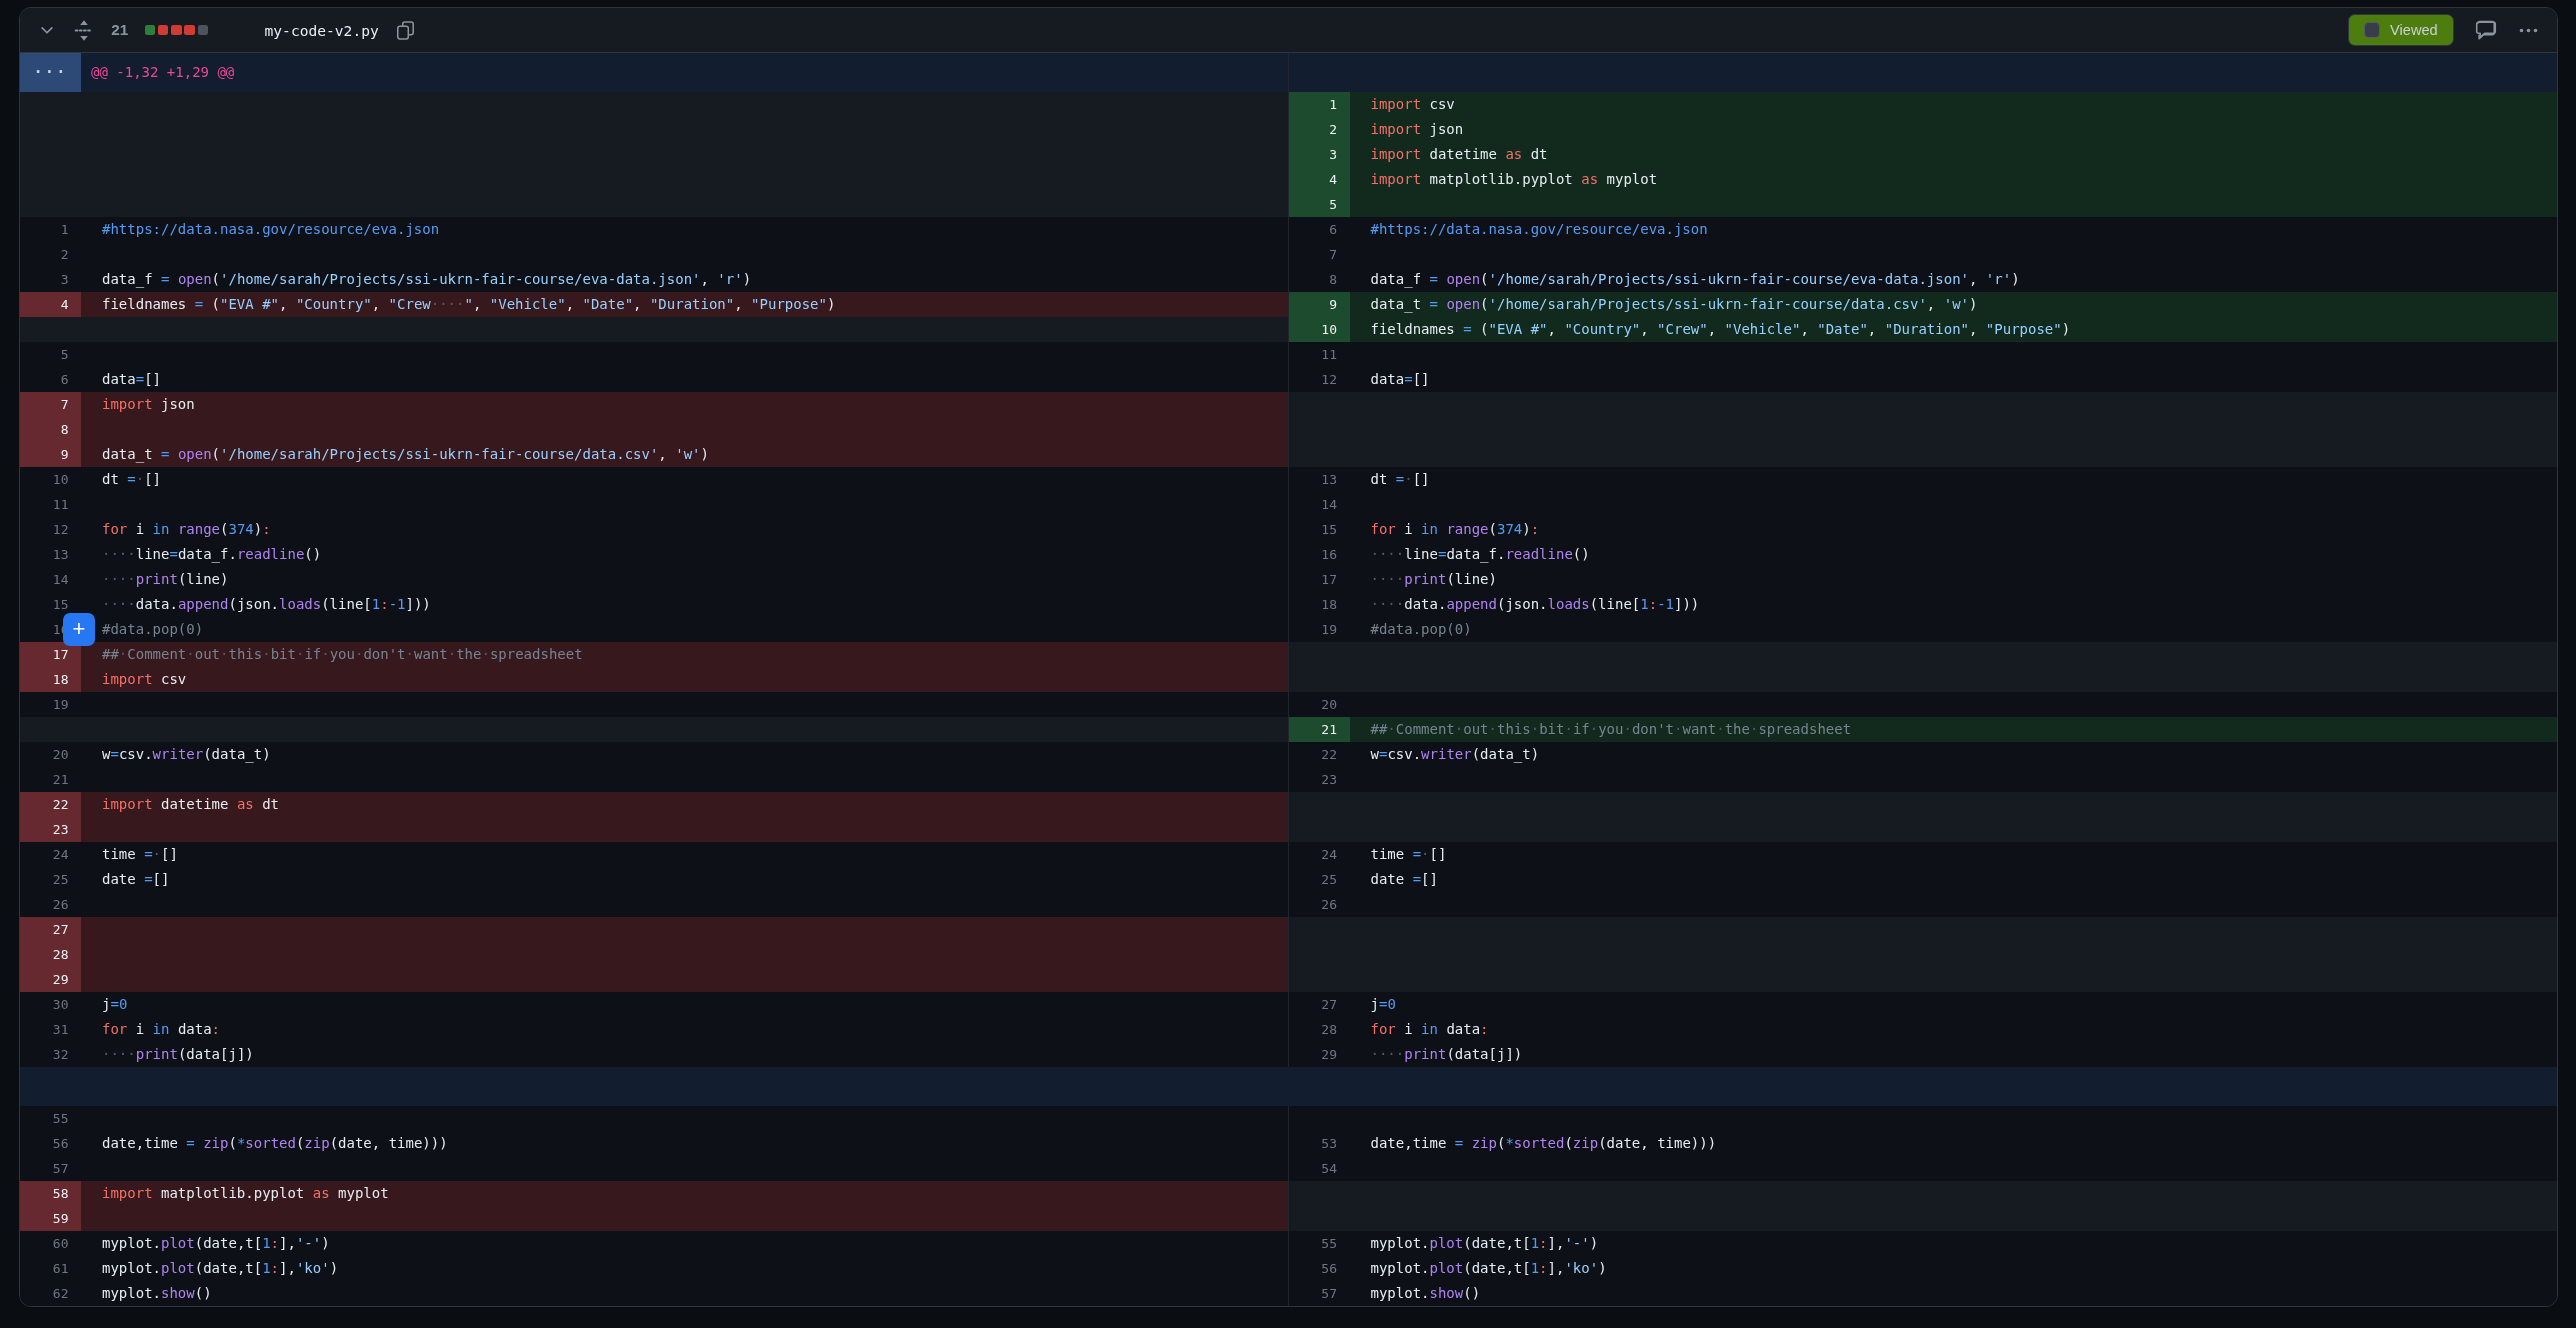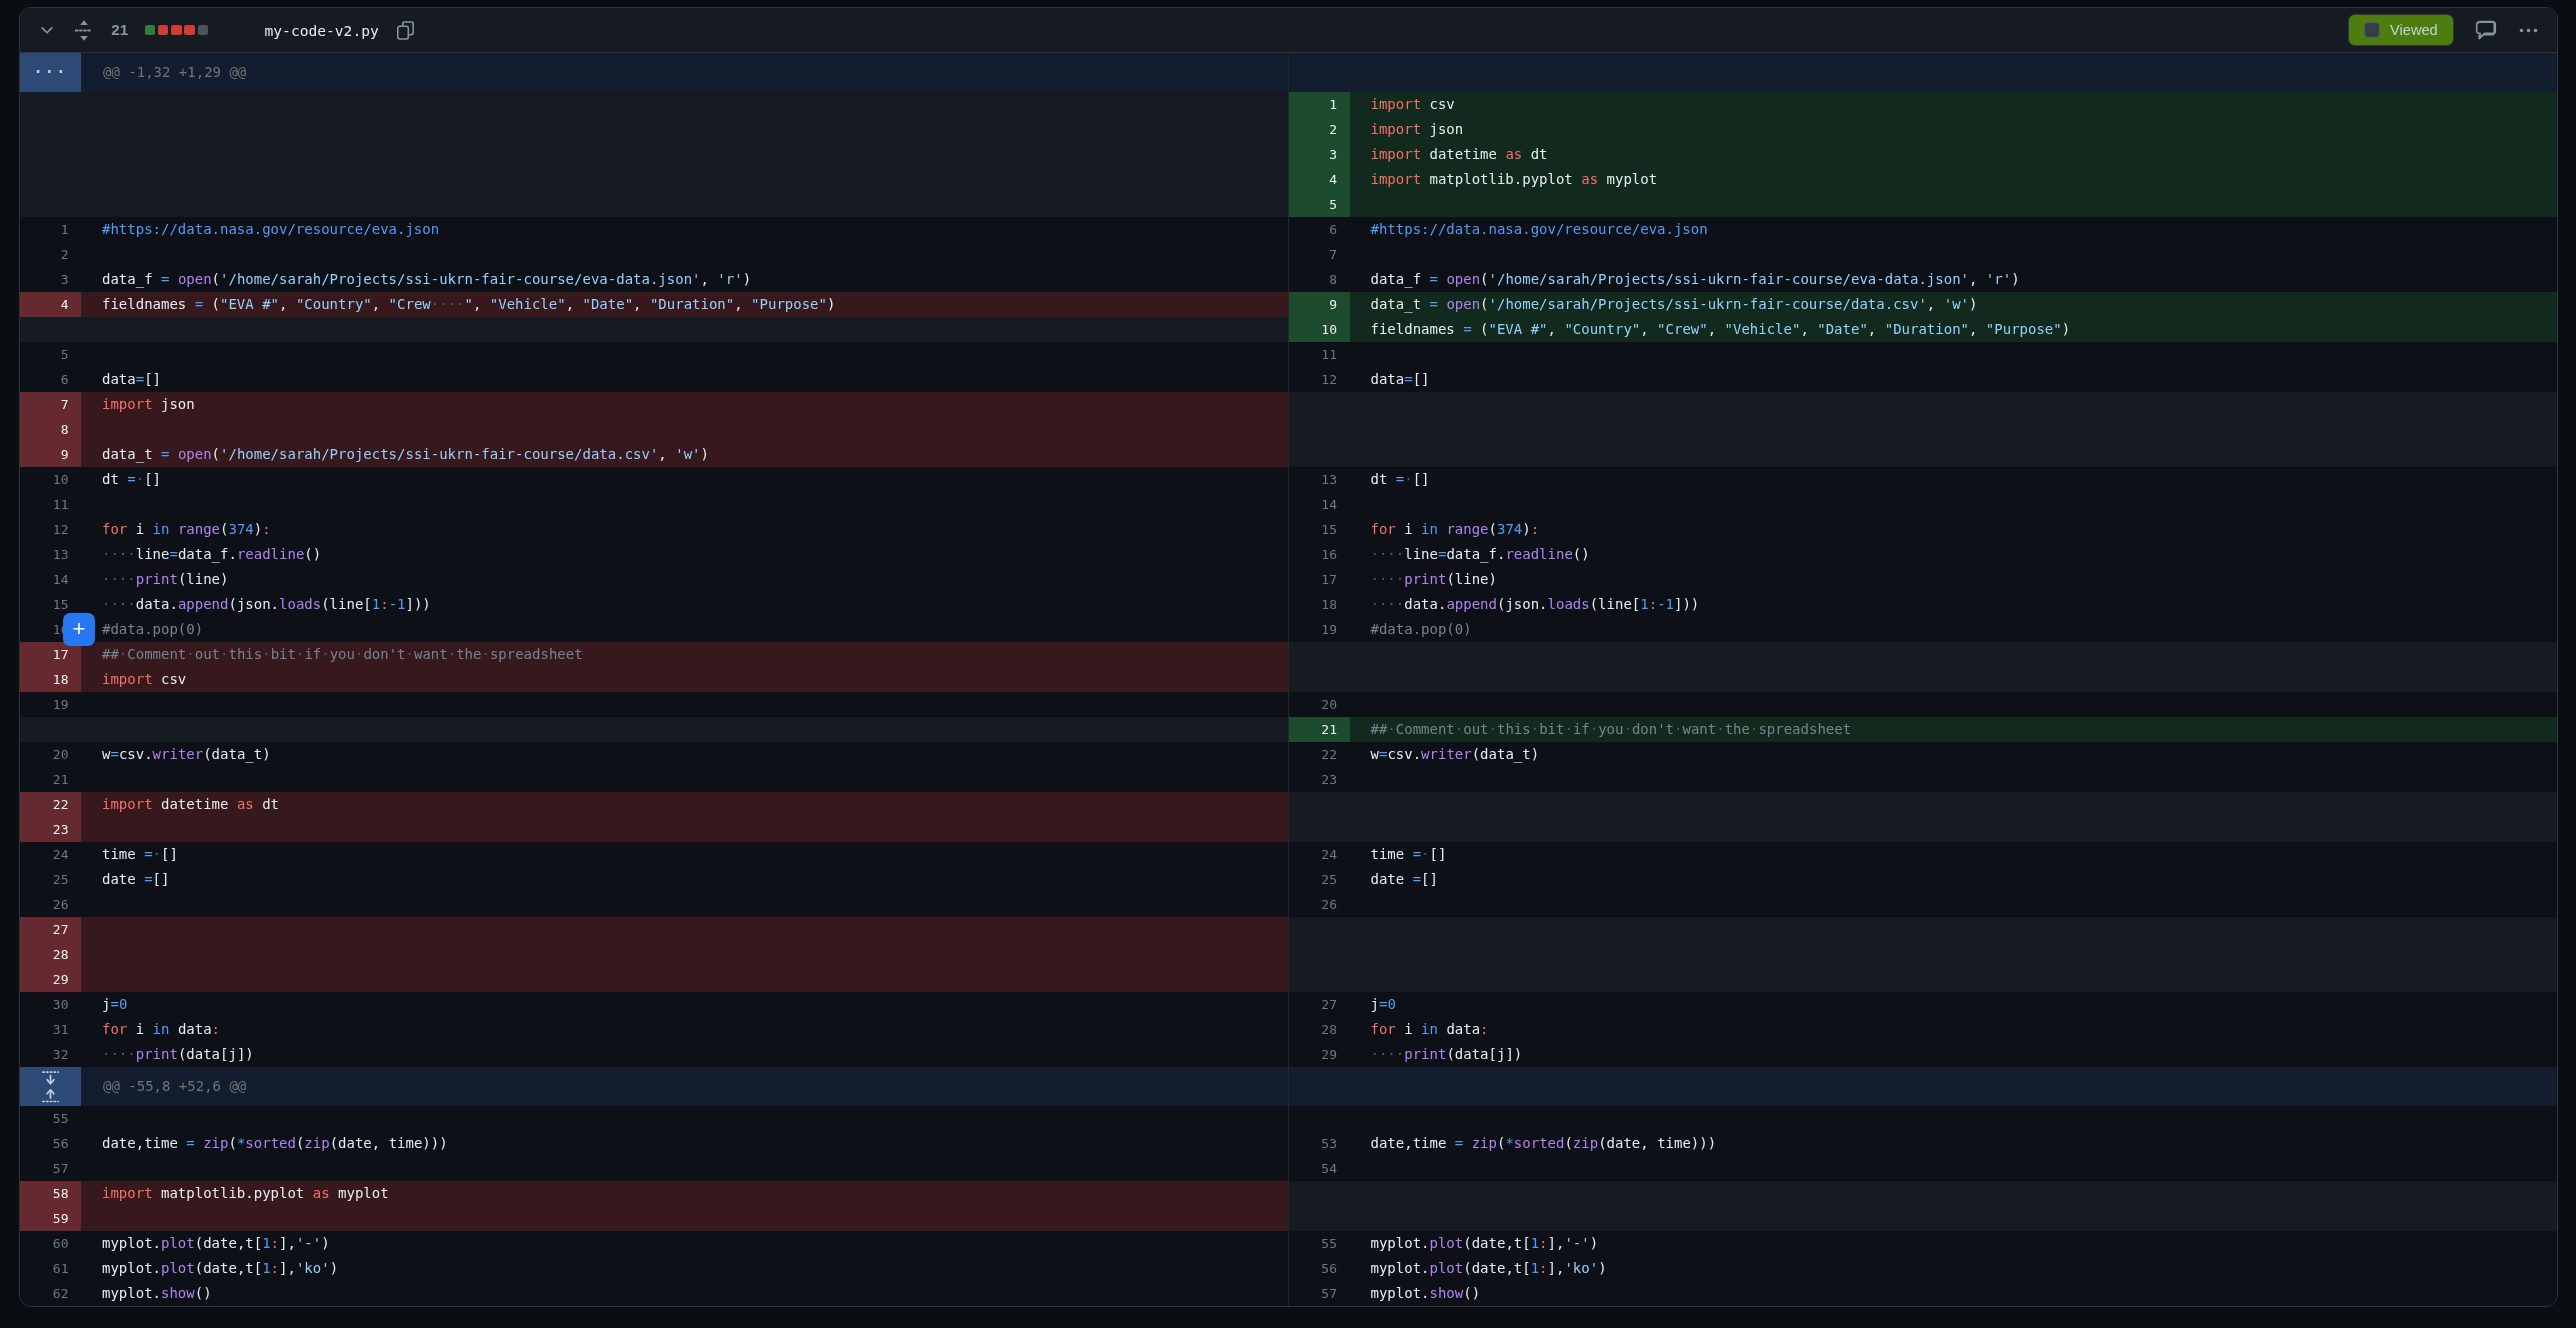--- a/index.html
+++ b/index.html
@@ -37,22 +37,22 @@
   
   .tp{color:#e6edf3;} .tk{color:#f47067;} .to{color:#539bf5;} .tf{color:#b083f0;}
   .ts{color:#96d0ff;} .tc{color:#768390;} .tu{color:#539bf5;} .tw{color:#525b64;}
   
   .hunkrow{display:flex;height:39px;background:#131d30;}
   .hunkrow .side{background:transparent;}
   .expand{flex:0 0 61px;background:#2d4a77;color:#c6d2e2;display:flex;flex-direction:column;
     align-items:center;justify-content:center;cursor:pointer;border:none;padding:0;}
   .expand .dots{font-size:15.3px;font-weight:700;letter-spacing:2.1px;line-height:1;color:#c6d2e2;
     font-family:"DejaVu Sans Mono",monospace;}
-  .hunktext{font-family:"DejaVu Sans Mono",monospace;font-size:14px;color:#737373;line-height:39px;
-    padding-left:22px;white-space:pre;}
+  .hunktext{font-family:"DejaVu Sans Mono",monospace;font-size:14px;color:#ec4899;line-height:39px;
+    padding-left:10px;white-space:pre;}
   
   .plusbtn{position:absolute;left:43px;top:-4.2px;width:32px;height:33px;background:#2877f2;border:none;
     border-radius:7px;color:#fff;font-size:22px;line-height:32px;text-align:center;cursor:pointer;
     z-index:4;font-family:"Liberation Sans",sans-serif;padding:0;}
   svg{display:block;}
 </style>
 </head>
 <body>
 
 <div class="file">
@@ -511,39 +511,20 @@
         <div class="side left ctx">
           <div class="gut">32</div>
           <div class="codearea"><span class="tw">····</span><span class="tf">print</span><span class="tp">(data[j])</span></div>
         </div>
         <div class="side right ctx">
           <div class="gut">29</div>
           <div class="codearea"><span class="tw">····</span><span class="tf">print</span><span class="tp">(data[j])</span></div>
         </div>
       </div>
       <div class="hunkrow">
-        <div class="side left">
-          <button class="expand arrows">
-            <span>
-              <svg width="21" height="16.6" viewBox="0 0 30 24">
-  <line x1="4" y1="3" x2="26" y2="3" stroke="#c6d2e2" stroke-width="2.4" stroke-dasharray="2 3.4" stroke-linecap="round"></line>
-       <line x1="15" y1="7" x2="15" y2="18" stroke="#c6d2e2" stroke-width="2.4"></line>
-       <path d="M9.5 13.5 L15 20 L20.5 13.5" fill="none" stroke="#c6d2e2" stroke-width="2.4" stroke-linejoin="round"></path>
-</svg>
-            </span>
-            <span>
-              <svg width="21" height="16.6" viewBox="0 0 30 24">
-  <path d="M9.5 10.5 L15 4 L20.5 10.5" fill="none" stroke="#c6d2e2" stroke-width="2.4" stroke-linejoin="round"></path>
-       <line x1="15" y1="6" x2="15" y2="17" stroke="#c6d2e2" stroke-width="2.4"></line>
-       <line x1="4" y1="21" x2="26" y2="21" stroke="#c6d2e2" stroke-width="2.4" stroke-dasharray="2 3.4" stroke-linecap="round"></line>
-</svg>
-            </span>
-          </button>
-          <div class="hunktext">@@ -55,8 +52,6 @@</div>
-        </div>
         <div class="side"></div>
       </div>
       <div class="row">
         <div class="side left ctx">
           <div class="gut">55</div>
           <div class="codearea"></div>
         </div>
       </div>
       <div class="row">
         <div class="side left ctx">

